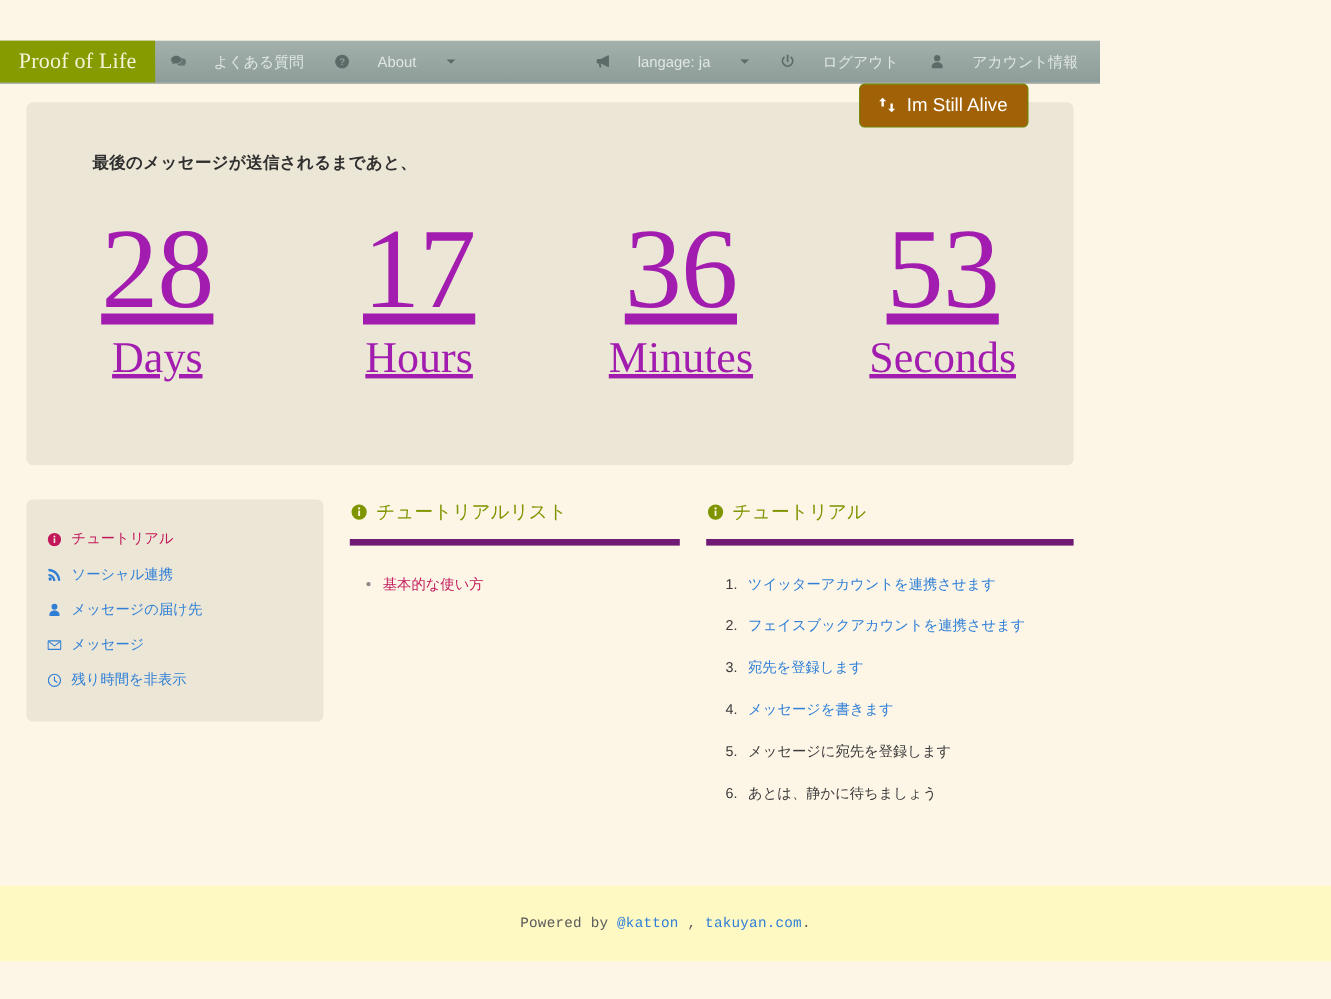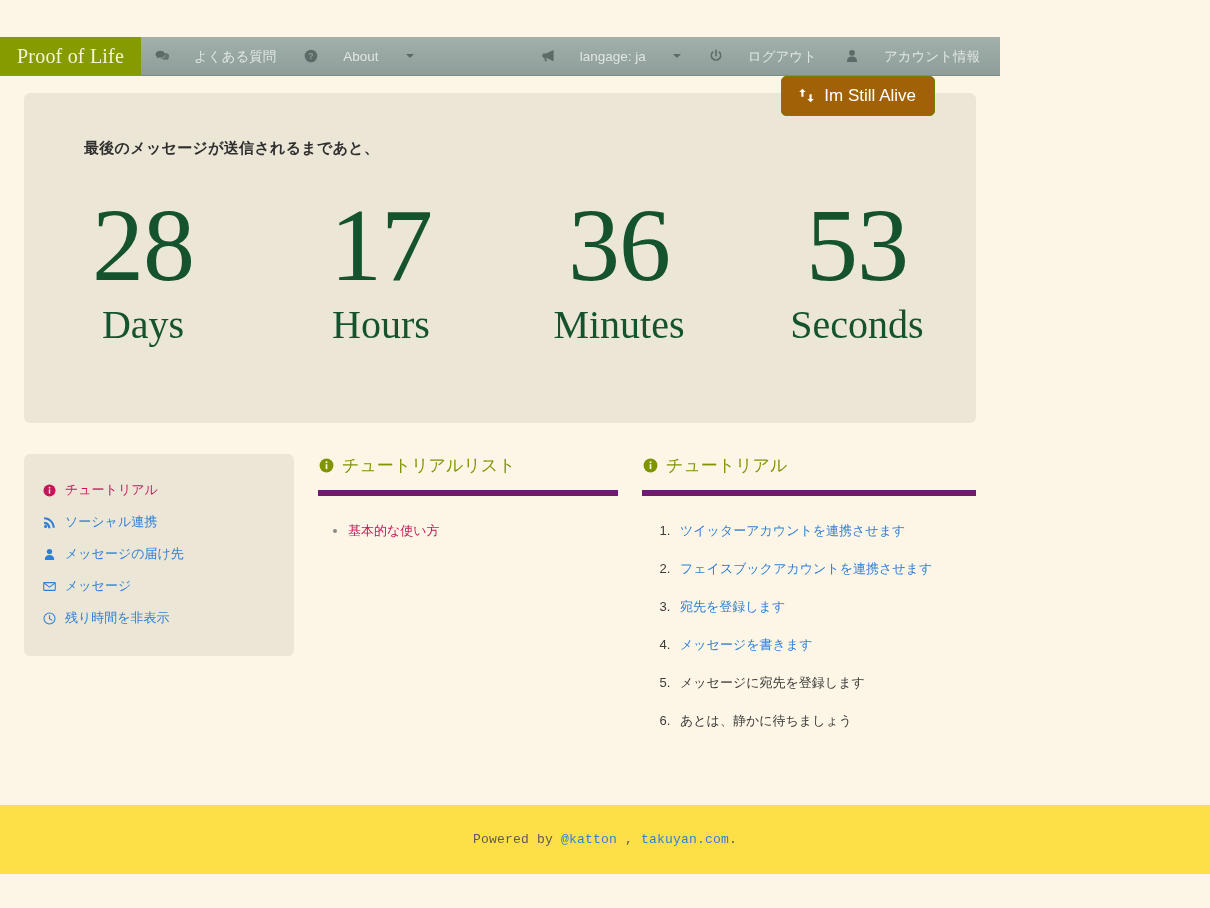--- a/index.html
+++ b/index.html
@@ -117,21 +117,22 @@
     position: absolute;
     top: 96px;
     left: 0;
     right: 0;
     display: flex;
   }
   .counter {
     flex: 1 1 0;
     text-align: center;
     font-family: "Liberation Serif", "DejaVu Serif", serif;
-    color: #14532d;
+    color: #a21caf;
+    text-decoration: underline;
   }
   .counter .num {
     font-size: 104px;
     line-height: 112px;
     letter-spacing: -1px;
     display: block;
   }
   .counter .lab {
     font-size: 40px;
     line-height: 48px;
@@ -220,21 +221,21 @@
   }
   ol.steps li span.plain { color: #3b3b3b; }
 
   
   .footer {
     position: absolute;
     left: 0;
     top: 768px;
     width: 1210px;
     height: 69px;
-    background: #fde047;
+    background: #fef9c3;
     display: flex;
     align-items: center;
     justify-content: center;
   }
   .footer-text {
     font-family: "Liberation Mono", "DejaVu Sans Mono", monospace;
     font-size: 13px;
     color: #5a5a5a;
     letter-spacing: .2px;
   }

